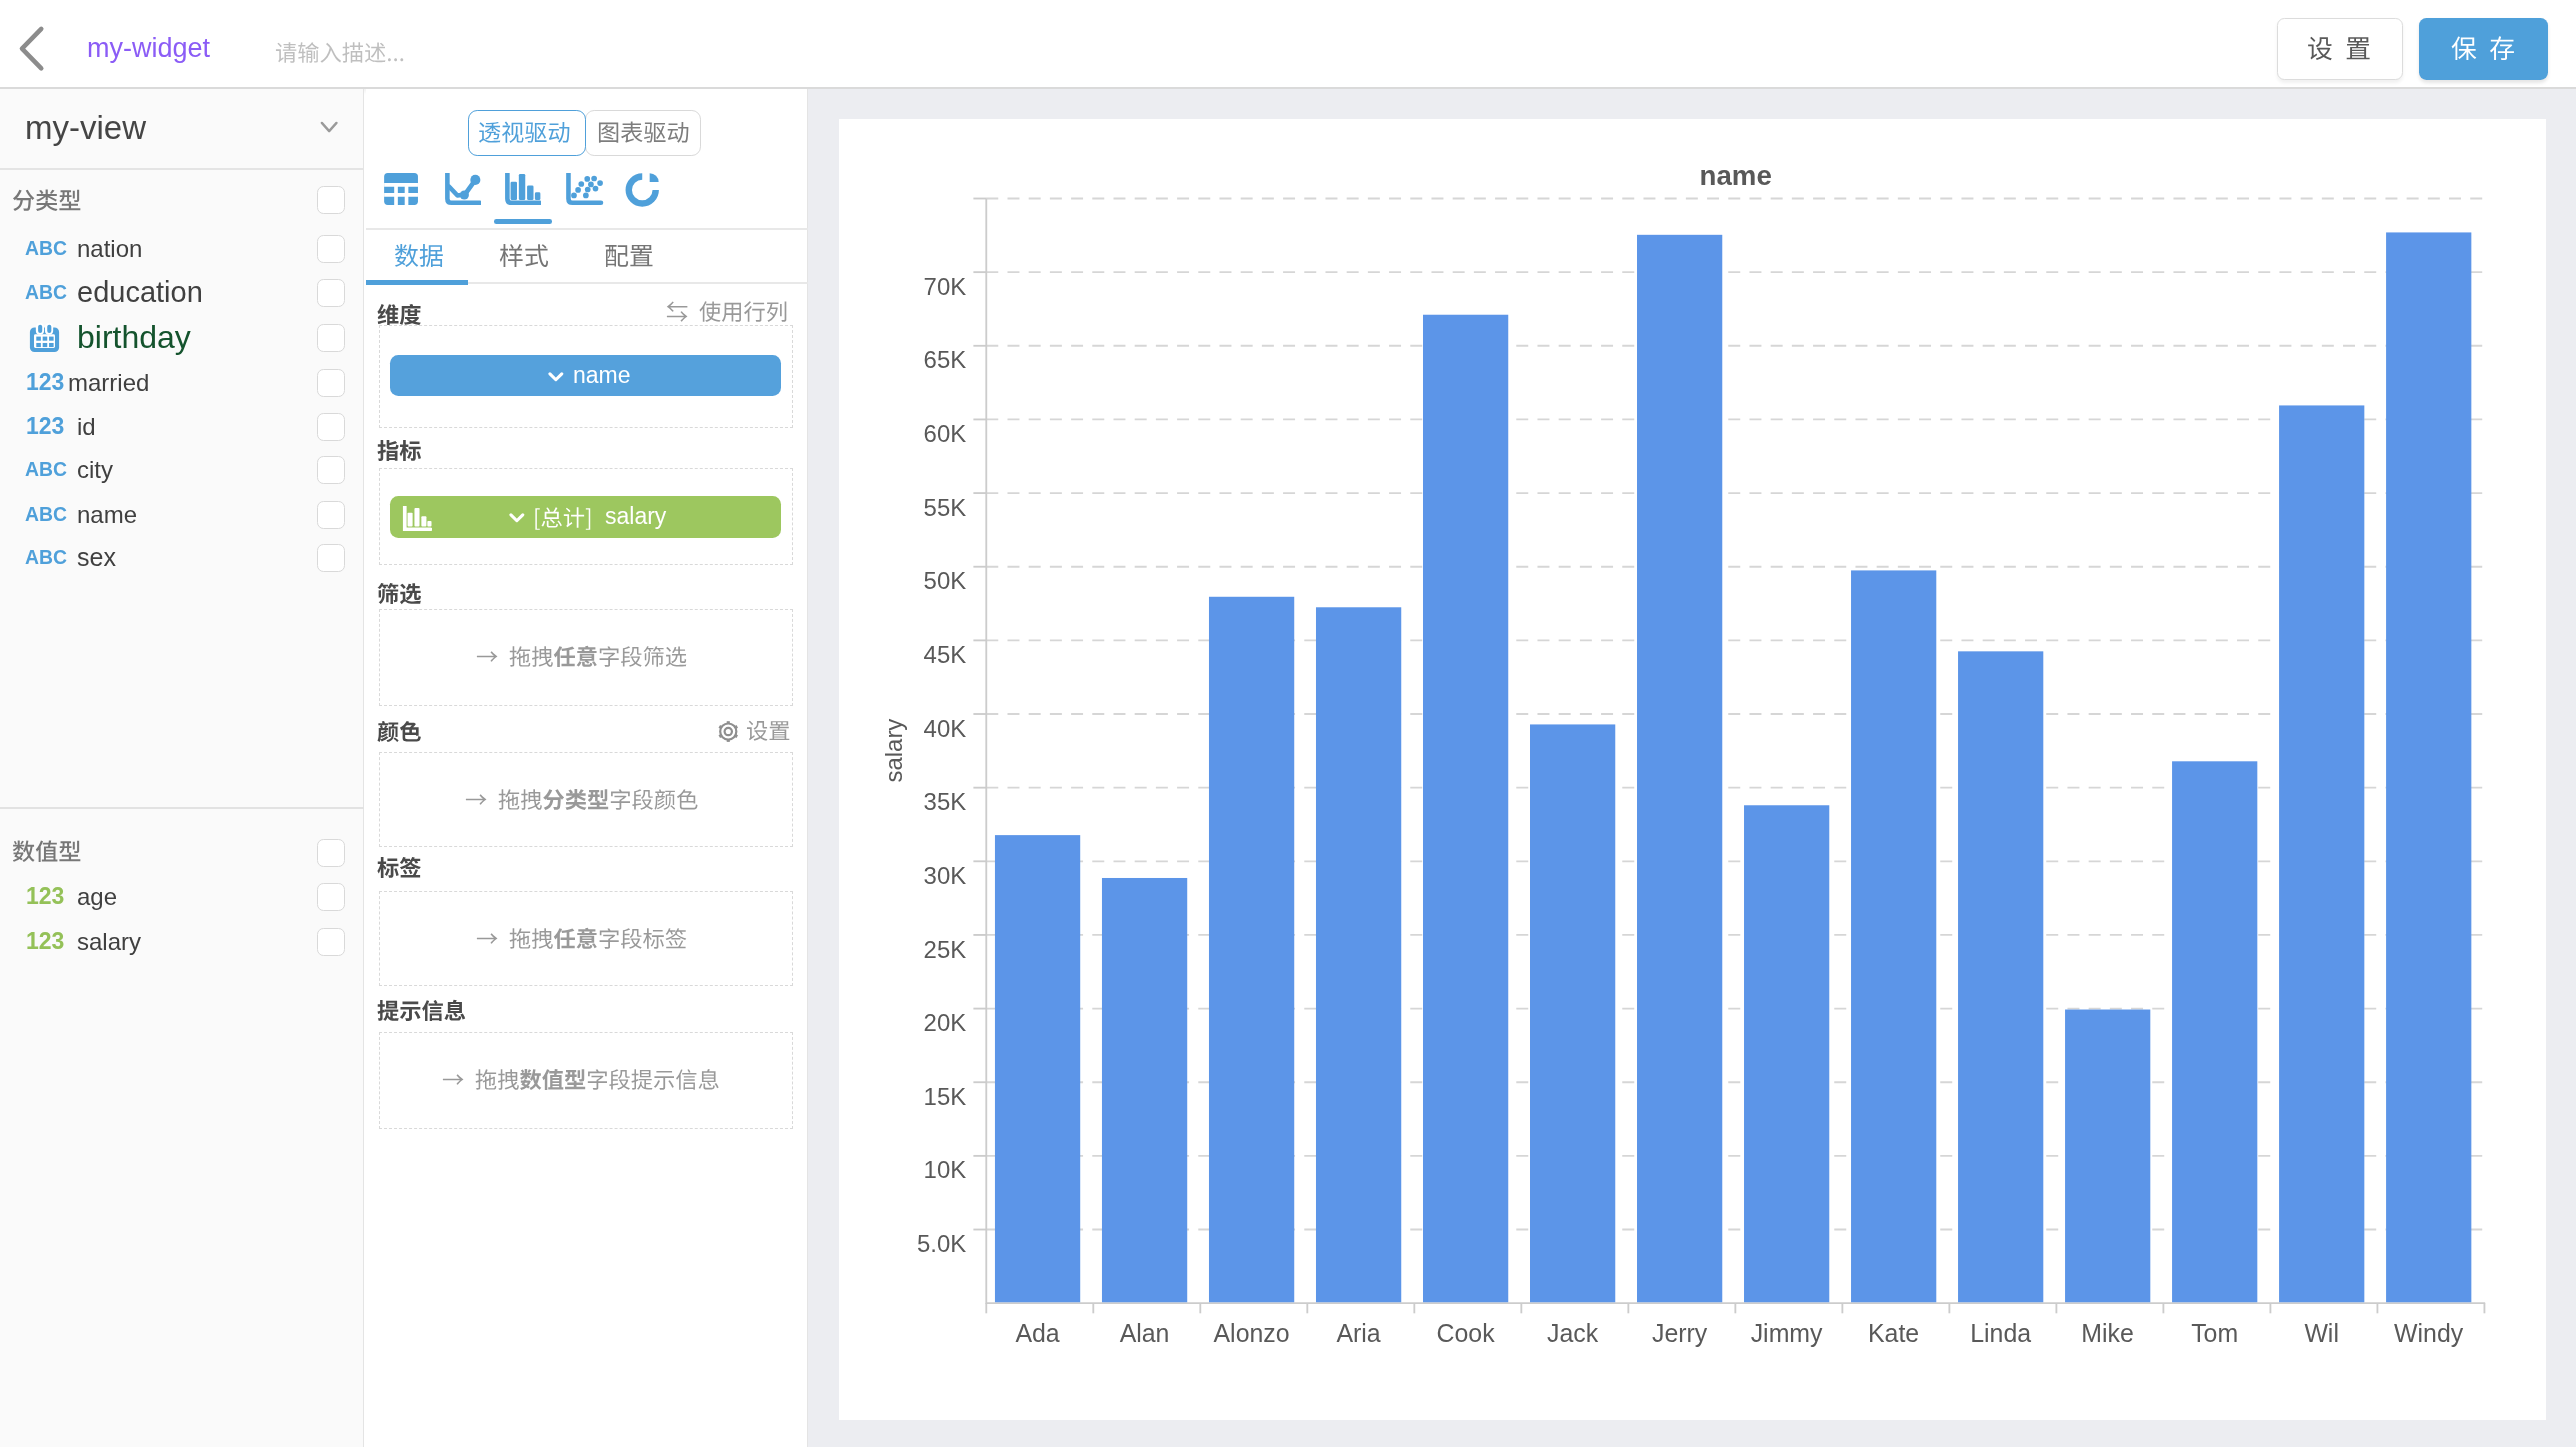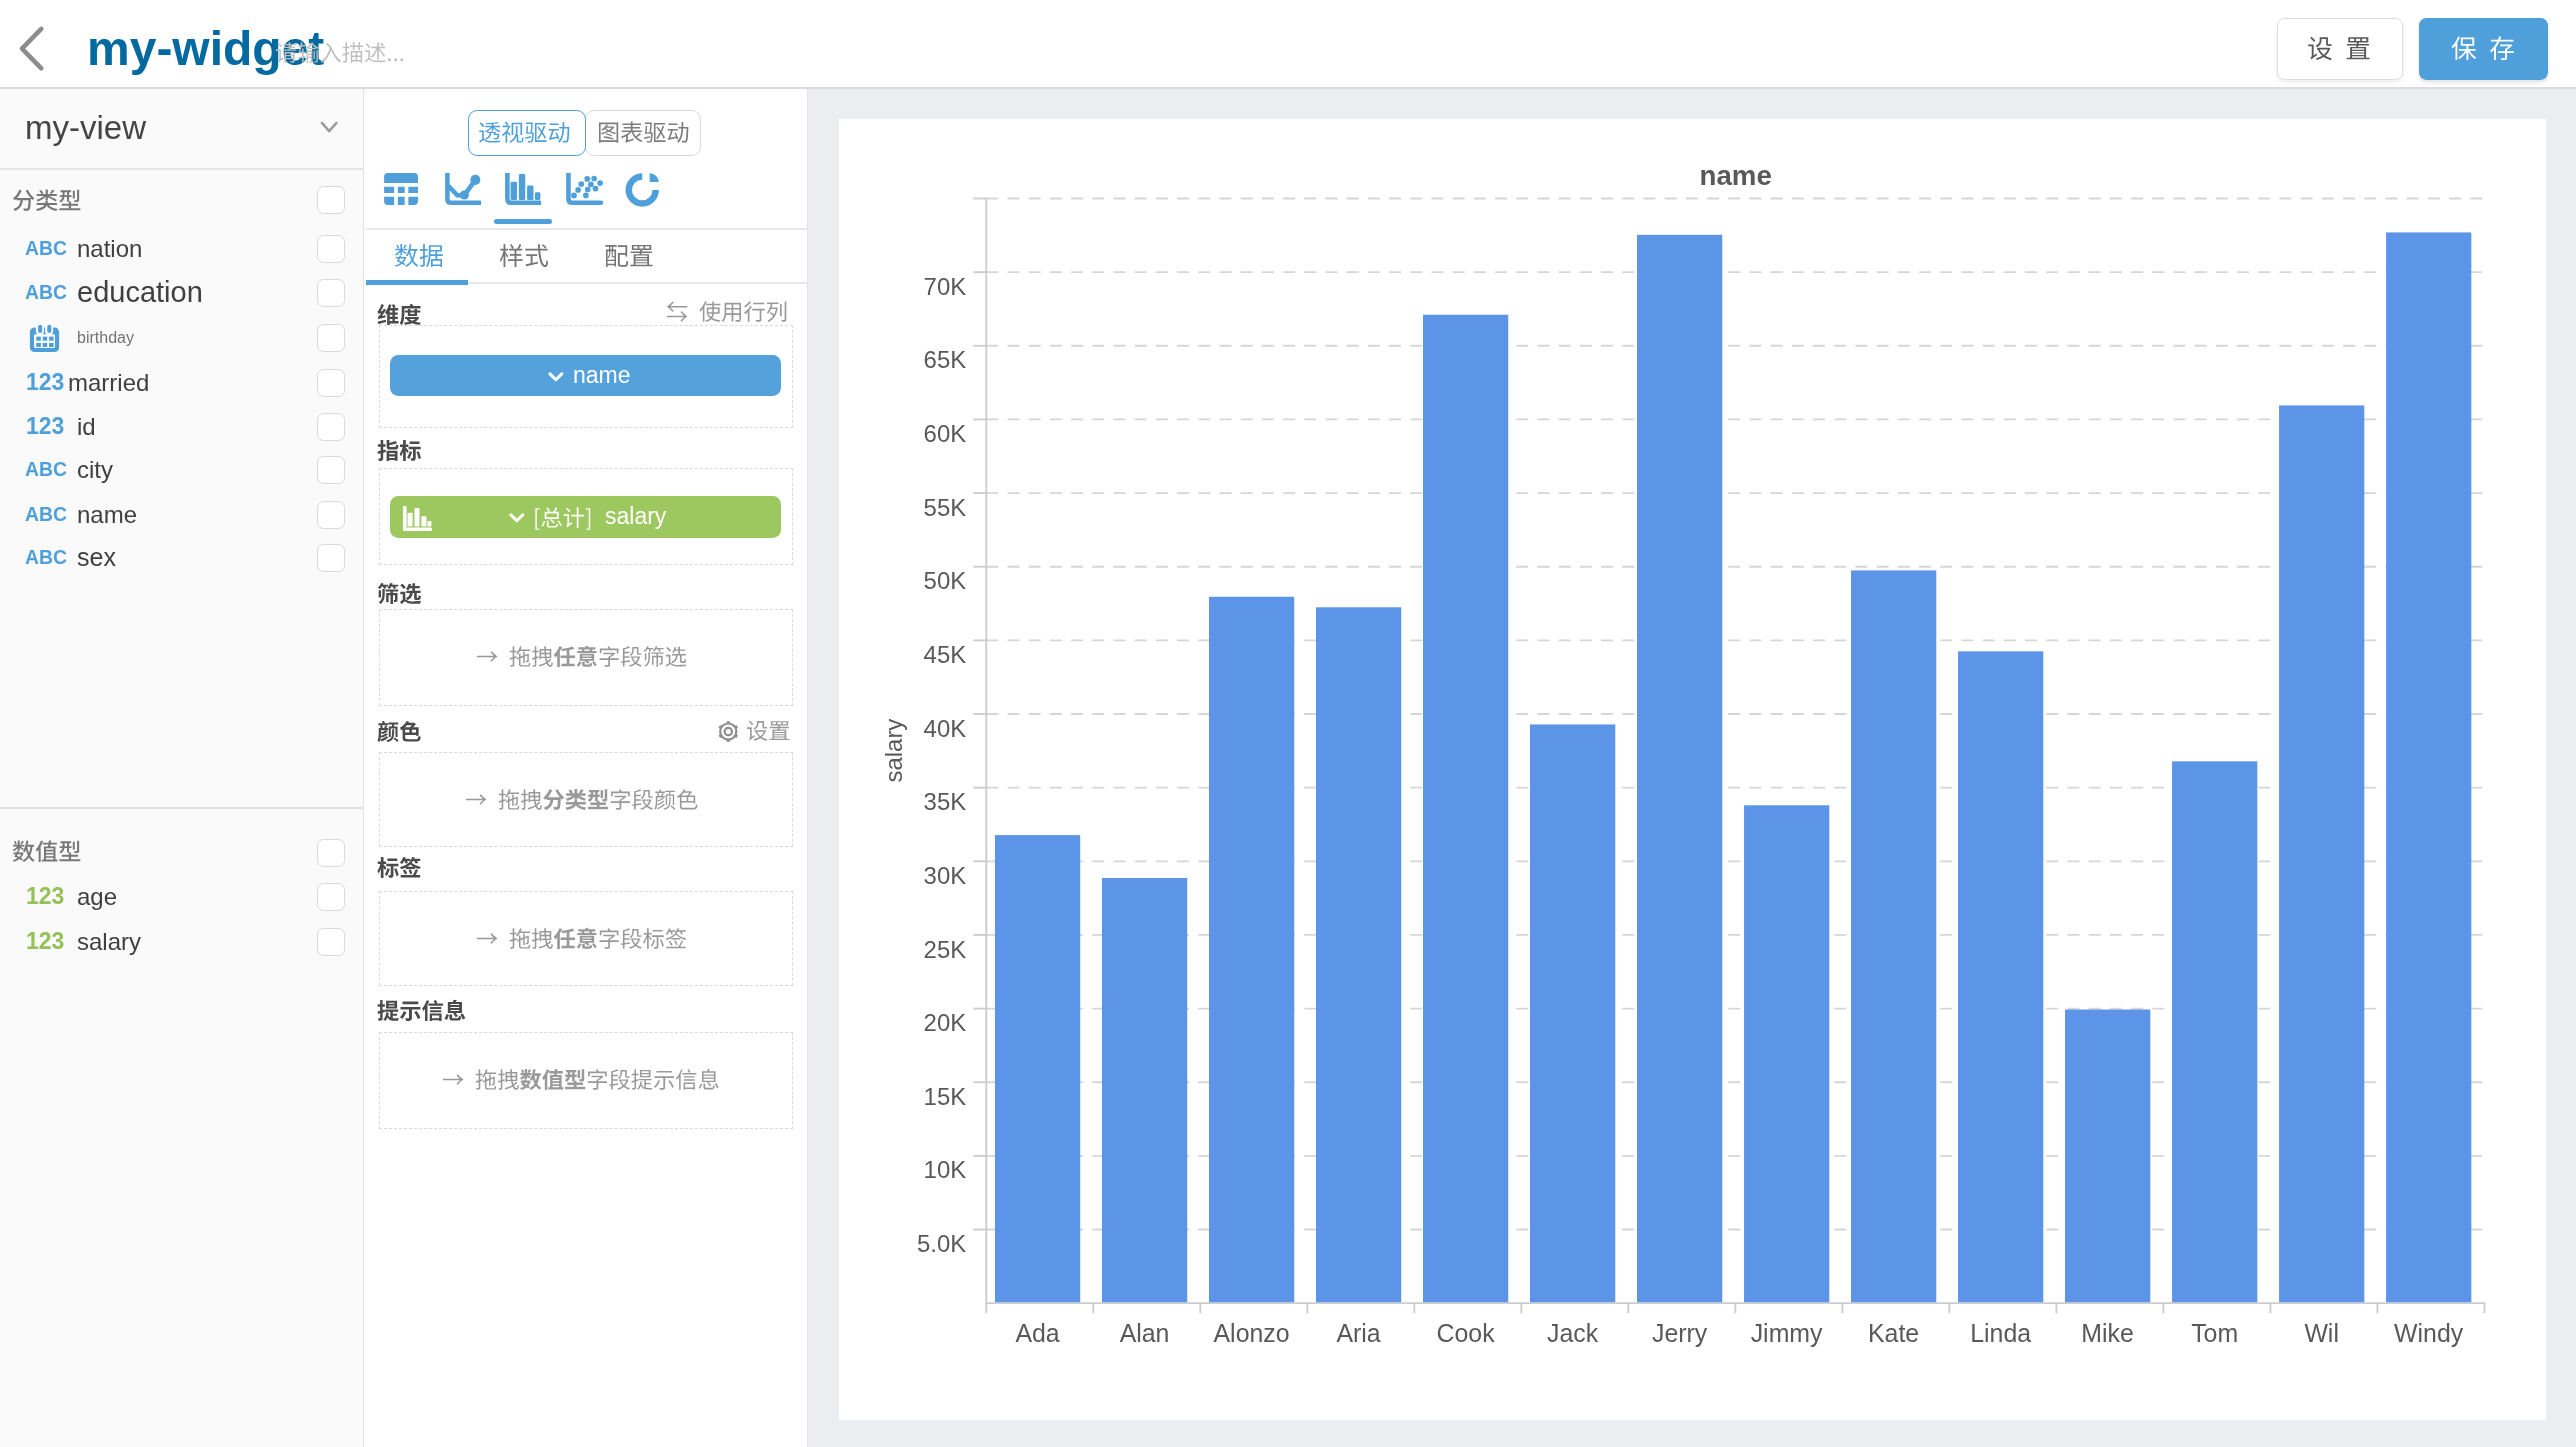--- a/index.html
+++ b/index.html
@@ -3,21 +3,21 @@
 *{margin:0;padding:0;box-sizing:border-box}
 body{width:2576px;height:1448px;position:relative;font-family:"Liberation Sans",sans-serif;background:#fff;overflow:hidden}
 .abs{position:absolute}
 .cb{position:absolute;left:317px;width:28px;height:28px;border:1.8px solid #d9d9d9;border-radius:6.5px;background:#fff}
 .lat{position:absolute;white-space:nowrap}
 </style></head><body>
 <div class="abs" style="left:0;top:0;width:2576px;height:89px;background:#fff;border-bottom:2.8px solid #dadada;box-shadow:0 2.8px 3.7px rgba(0,0,0,0.05)"></div>
 <svg class="abs" style="left:0;top:0" width="55" height="89" viewBox="0 0 60 96">
     <polyline points="45,31 24,52.5 45,74" fill="none" stroke="#8c8c8c" stroke-width="5" stroke-linecap="round" stroke-linejoin="round"></polyline>
   </svg>
-<div class="lat" style="left:87px;top:28px;font-size:48px;line-height:41px;color:#0369a1;font-weight:700">my-widget</div>
+<div class="lat" style="left:87px;top:28px;font-size:27px;line-height:41px;color:#8b5cf6;font-weight:400">my-widget</div>
 <svg style="position:absolute;left:275px;top:61px;overflow:visible" width="0.9" height="0.9" viewBox="0 0 1 1">
     <path transform="scale(0.0250)" d="M107 -772C159 -725 225 -659 256 -617L307 -670C276 -711 208 -773 155 -818ZM42 -526L42 -454L192 -454L192 -88C192 -44 162 -14 144 -2C157 13 177 44 184 62C198 41 224 20 393 -110C385 -125 373 -154 368 -174L264 -96L264 -526ZM494 -212L808 -212L808 -130L494 -130ZM494 -265L494 -342L808 -342L808 -265ZM614 -840L614 -762L382 -762L382 -704L614 -704L614 -640L407 -640L407 -585L614 -585L614 -516L352 -516L352 -458L960 -458L960 -516L688 -516L688 -585L899 -585L899 -640L688 -640L688 -704L929 -704L929 -762L688 -762L688 -840ZM424 -400L424 79L494 79L494 -75L808 -75L808 -5C808 7 803 11 790 12C776 13 728 13 677 11C687 29 696 57 699 76C770 76 816 76 843 64C872 53 880 33 880 -4L880 -400ZM1734 -447L1734 -85L1793 -85L1793 -447ZM1861 -484L1861 -5C1861 6 1857 9 1846 10C1833 10 1793 10 1747 9C1757 27 1765 54 1767 71C1826 71 1866 70 1890 60C1915 49 1922 31 1922 -5L1922 -484ZM1071 -330C1079 -338 1108 -344 1140 -344L1219 -344L1219 -206C1152 -190 1090 -176 1042 -167L1059 -96L1219 -137L1219 79L1285 79L1285 -154L1368 -176L1362 -239L1285 -221L1285 -344L1365 -344L1365 -413L1285 -413L1285 -565L1219 -565L1219 -413L1132 -413C1158 -483 1183 -566 1203 -652L1367 -652L1367 -720L1217 -720C1225 -756 1231 -792 1236 -827L1166 -839C1162 -800 1157 -759 1150 -720L1047 -720L1047 -652L1137 -652C1119 -569 1100 -501 1091 -475C1077 -430 1065 -398 1048 -393C1056 -376 1067 -344 1071 -330ZM1659 -843C1593 -738 1469 -639 1348 -583C1366 -568 1386 -545 1397 -527C1424 -541 1451 -557 1477 -574L1477 -532L1847 -532L1847 -581C1872 -566 1899 -551 1926 -537C1935 -557 1956 -581 1974 -596C1869 -641 1774 -698 1698 -783L1720 -816ZM1506 -594C1562 -635 1615 -683 1659 -734C1710 -678 1765 -633 1826 -594ZM1614 -406L1614 -327L1477 -327L1477 -406ZM1415 -466L1415 76L1477 76L1477 -130L1614 -130L1614 1C1614 10 1612 12 1604 13C1594 13 1568 13 1537 12C1546 30 1554 57 1556 74C1599 74 1630 74 1651 63C1672 52 1677 33 1677 1L1677 -466ZM1477 -269L1614 -269L1614 -187L1477 -187ZM2295 -755C2361 -709 2412 -653 2456 -591C2391 -306 2266 -103 2041 13C2061 27 2096 58 2110 73C2313 -45 2441 -229 2517 -491C2627 -289 2698 -58 2927 70C2931 46 2951 6 2964 -15C2631 -214 2661 -590 2341 -819ZM3748 -840L3748 -696L3569 -696L3569 -840L3497 -840L3497 -696L3358 -696L3358 -628L3497 -628L3497 -497L3569 -497L3569 -628L3748 -628L3748 -497L3820 -497L3820 -628L3952 -628L3952 -696L3820 -696L3820 -840ZM3471 -181L3622 -181L3622 -40L3471 -40ZM3471 -247L3471 -385L3622 -385L3622 -247ZM3844 -181L3844 -40L3690 -40L3690 -181ZM3844 -247L3690 -247L3690 -385L3844 -385ZM3402 -452L3402 78L3471 78L3471 27L3844 27L3844 73L3916 73L3916 -452ZM3163 -839L3163 -638L3042 -638L3042 -568L3163 -568L3163 -348C3112 -332 3065 -319 3028 -309L3047 -235L3163 -273L3163 -14C3163 0 3158 4 3146 4C3134 5 3095 5 3051 4C3061 24 3070 55 3073 73C3136 74 3175 71 3199 59C3224 48 3233 27 3233 -14L3233 -296L3343 -332L3333 -401L3233 -370L3233 -568L3340 -568L3340 -638L3233 -638L3233 -839ZM4711 -784C4756 -747 4812 -693 4838 -659L4896 -699C4869 -733 4812 -784 4767 -819ZM4068 -763C4122 -706 4188 -629 4217 -579L4280 -619C4249 -669 4182 -744 4127 -798ZM4592 -830L4592 -645L4320 -645L4320 -574L4555 -574C4498 -424 4402 -275 4302 -198C4319 -185 4343 -159 4355 -142C4445 -219 4531 -352 4592 -496L4592 -67L4666 -67L4666 -491C4755 -388 4844 -268 4885 -185L4945 -228C4894 -323 4780 -466 4678 -574L4939 -574L4939 -645L4666 -645L4666 -830ZM4266 -483L4048 -483L4048 -413L4194 -413L4194 -110C4148 -94 4095 -52 4041 -1L4089 62C4142 1 4194 -52 4231 -52C4254 -52 4285 -23 4327 1C4397 41 4482 51 4600 51C4695 51 4869 45 4941 40C4942 20 4954 -16 4962 -35C4865 -24 4717 -17 4602 -17C4495 -17 4408 -24 4344 -60C4309 -79 4286 -97 4266 -107ZM5139 13C5175 13 5205 -15 5205 -56C5205 -98 5175 -126 5139 -126C5102 -126 5073 -98 5073 -56C5073 -15 5102 13 5139 13ZM5417 13C5453 13 5483 -15 5483 -56C5483 -98 5453 -126 5417 -126C5380 -126 5351 -98 5351 -56C5351 -15 5380 13 5417 13ZM5695 13C5731 13 5761 -15 5761 -56C5761 -98 5731 -126 5695 -126C5658 -126 5629 -98 5629 -56C5629 -15 5658 13 5695 13Z" fill="#bfbfbf"></path>
   </svg>
 <div class="abs" style="left:2277px;top:17.5px;width:126px;height:62px;border:1.8px solid #dcdcdc;border-radius:7.4px;background:#fff;box-shadow:0 2.8px 3.7px rgba(0,0,0,0.06)"></div>
 <svg style="position:absolute;left:2307px;top:58px;overflow:visible" width="0.9" height="0.9" viewBox="0 0 1 1">
     <path transform="scale(0.0290)" d="M122 -776C175 -729 242 -662 273 -619L324 -672C292 -713 225 -778 171 -822ZM43 -526L43 -454L184 -454L184 -95C184 -49 153 -16 134 -4C148 11 168 42 175 60C190 40 217 20 395 -112C386 -127 374 -155 368 -175L257 -94L257 -526ZM491 -804L491 -693C491 -619 469 -536 337 -476C351 -464 377 -435 386 -420C530 -489 562 -597 562 -691L562 -734L739 -734L739 -573C739 -497 753 -469 823 -469C834 -469 883 -469 898 -469C918 -469 939 -470 951 -474C948 -491 946 -520 944 -539C932 -536 911 -534 897 -534C884 -534 839 -534 828 -534C812 -534 810 -543 810 -572L810 -804ZM805 -328C769 -248 715 -182 649 -129C582 -184 529 -251 493 -328ZM384 -398L384 -328L436 -328L422 -323C462 -231 519 -151 590 -86C515 -38 429 -5 341 15C355 31 371 61 377 80C474 54 566 16 647 -39C723 17 814 58 917 83C926 62 947 32 963 16C867 -4 781 -39 708 -86C793 -160 861 -256 901 -381L855 -401L842 -398ZM2131 -748L2300 -748L2300 -658L2131 -658ZM1897 -748L2062 -748L2062 -658L1897 -658ZM1669 -748L1828 -748L1828 -658L1669 -658ZM1670 -427L1670 -6L1537 -6L1537 50L2425 50L2425 -6L2288 -6L2288 -427L1975 -427L1989 -486L2402 -486L2402 -545L2000 -545L2011 -603L2375 -603L2375 -802L1597 -802L1597 -603L1934 -603L1926 -545L1548 -545L1548 -486L1916 -486L1904 -427ZM1742 -6L1742 -68L2214 -68L2214 -6ZM1742 -275L2214 -275L2214 -217L1742 -217ZM1742 -320L1742 -376L2214 -376L2214 -320ZM1742 -172L2214 -172L2214 -113L1742 -113Z" fill="#595959"></path>
   </svg>
 <div class="abs" style="left:2419px;top:17.5px;width:129px;height:62px;border-radius:7.4px;background:#4fa0da;box-shadow:0 2.8px 3.7px rgba(0,0,0,0.10)"></div>
 <svg style="position:absolute;left:2451px;top:58px;overflow:visible" width="0.9" height="0.9" viewBox="0 0 1 1">
     <path transform="scale(0.0290)" d="M452 -726L824 -726L824 -542L452 -542ZM380 -793L380 -474L598 -474L598 -350L306 -350L306 -281L554 -281C486 -175 380 -74 277 -23C294 -9 317 18 329 36C427 -21 528 -121 598 -232L598 80L673 80L673 -235C740 -125 836 -20 928 38C941 19 964 -7 981 -22C884 -74 782 -175 718 -281L954 -281L954 -350L673 -350L673 -474L899 -474L899 -793ZM277 -837C219 -686 123 -537 23 -441C36 -424 58 -384 65 -367C102 -404 138 -448 173 -496L173 77L245 77L245 -607C284 -673 319 -744 347 -815ZM2093 -349L2093 -266L1815 -266L1815 -196L2093 -196L2093 -10C2093 4 2090 8 2072 9C2054 10 1994 10 1928 8C1938 29 1948 58 1951 79C2037 79 2093 79 2127 68C2160 56 2169 35 2169 -9L2169 -196L2437 -196L2437 -266L2169 -266L2169 -324C2242 -370 2320 -432 2374 -492L2326 -529L2311 -525L1900 -525L1900 -456L2241 -456C2198 -416 2143 -375 2093 -349ZM1865 -840C1853 -797 1839 -753 1822 -709L1543 -709L1543 -637L1791 -637C1726 -499 1633 -370 1511 -284C1523 -267 1541 -235 1549 -216C1592 -247 1632 -282 1668 -320L1668 78L1744 78L1744 -411C1796 -481 1838 -557 1874 -637L2419 -637L2419 -709L1904 -709C1918 -746 1931 -784 1942 -821Z" fill="#ffffff"></path>
@@ -47,21 +47,21 @@
     <rect x="20" y="3" width="4.5" height="9" rx="2.25" fill="#4fa0da"></rect>
     <g fill="#4fa0da">
       <rect x="8" y="16" width="5" height="4.5"></rect>
       <rect x="15" y="16" width="5" height="4.5"></rect>
       <rect x="22" y="16" width="5" height="4.5"></rect>
       <rect x="8" y="23" width="5" height="4.5"></rect>
       <rect x="15" y="23" width="5" height="4.5"></rect>
       <rect x="22" y="23" width="5" height="4.5"></rect>
     </g>
   </svg>
-<div class="lat" style="left:77px;top:323px;font-size:16px;line-height:29.5px;color:#737373">birthday</div>
+<div class="lat" style="left:77px;top:323px;font-size:32px;line-height:29.5px;color:#14532d">birthday</div>
 <div class="cb" style="top:324px"></div>
 <div class="lat" style="left:26px;top:368px;font-size:23px;line-height:29.5px;font-weight:bold;color:#4fa0da">123</div>
 <div class="lat" style="left:68px;top:368px;font-size:24px;line-height:29.5px;color:#404040">married</div>
 <div class="cb" style="top:369px"></div>
 <div class="lat" style="left:26px;top:412px;font-size:23px;line-height:29.5px;font-weight:bold;color:#4fa0da">123</div>
 <div class="lat" style="left:77px;top:412px;font-size:24px;line-height:29.5px;color:#404040">id</div>
 <div class="cb" style="top:413px"></div>
 <div class="lat" style="left:25px;top:455px;font-size:19.4px;line-height:29.5px;font-weight:bold;color:#4fa0da">ABC</div>
 <div class="lat" style="left:77px;top:455px;font-size:24px;line-height:29.5px;color:#404040">city</div>
 <div class="cb" style="top:456px"></div>

